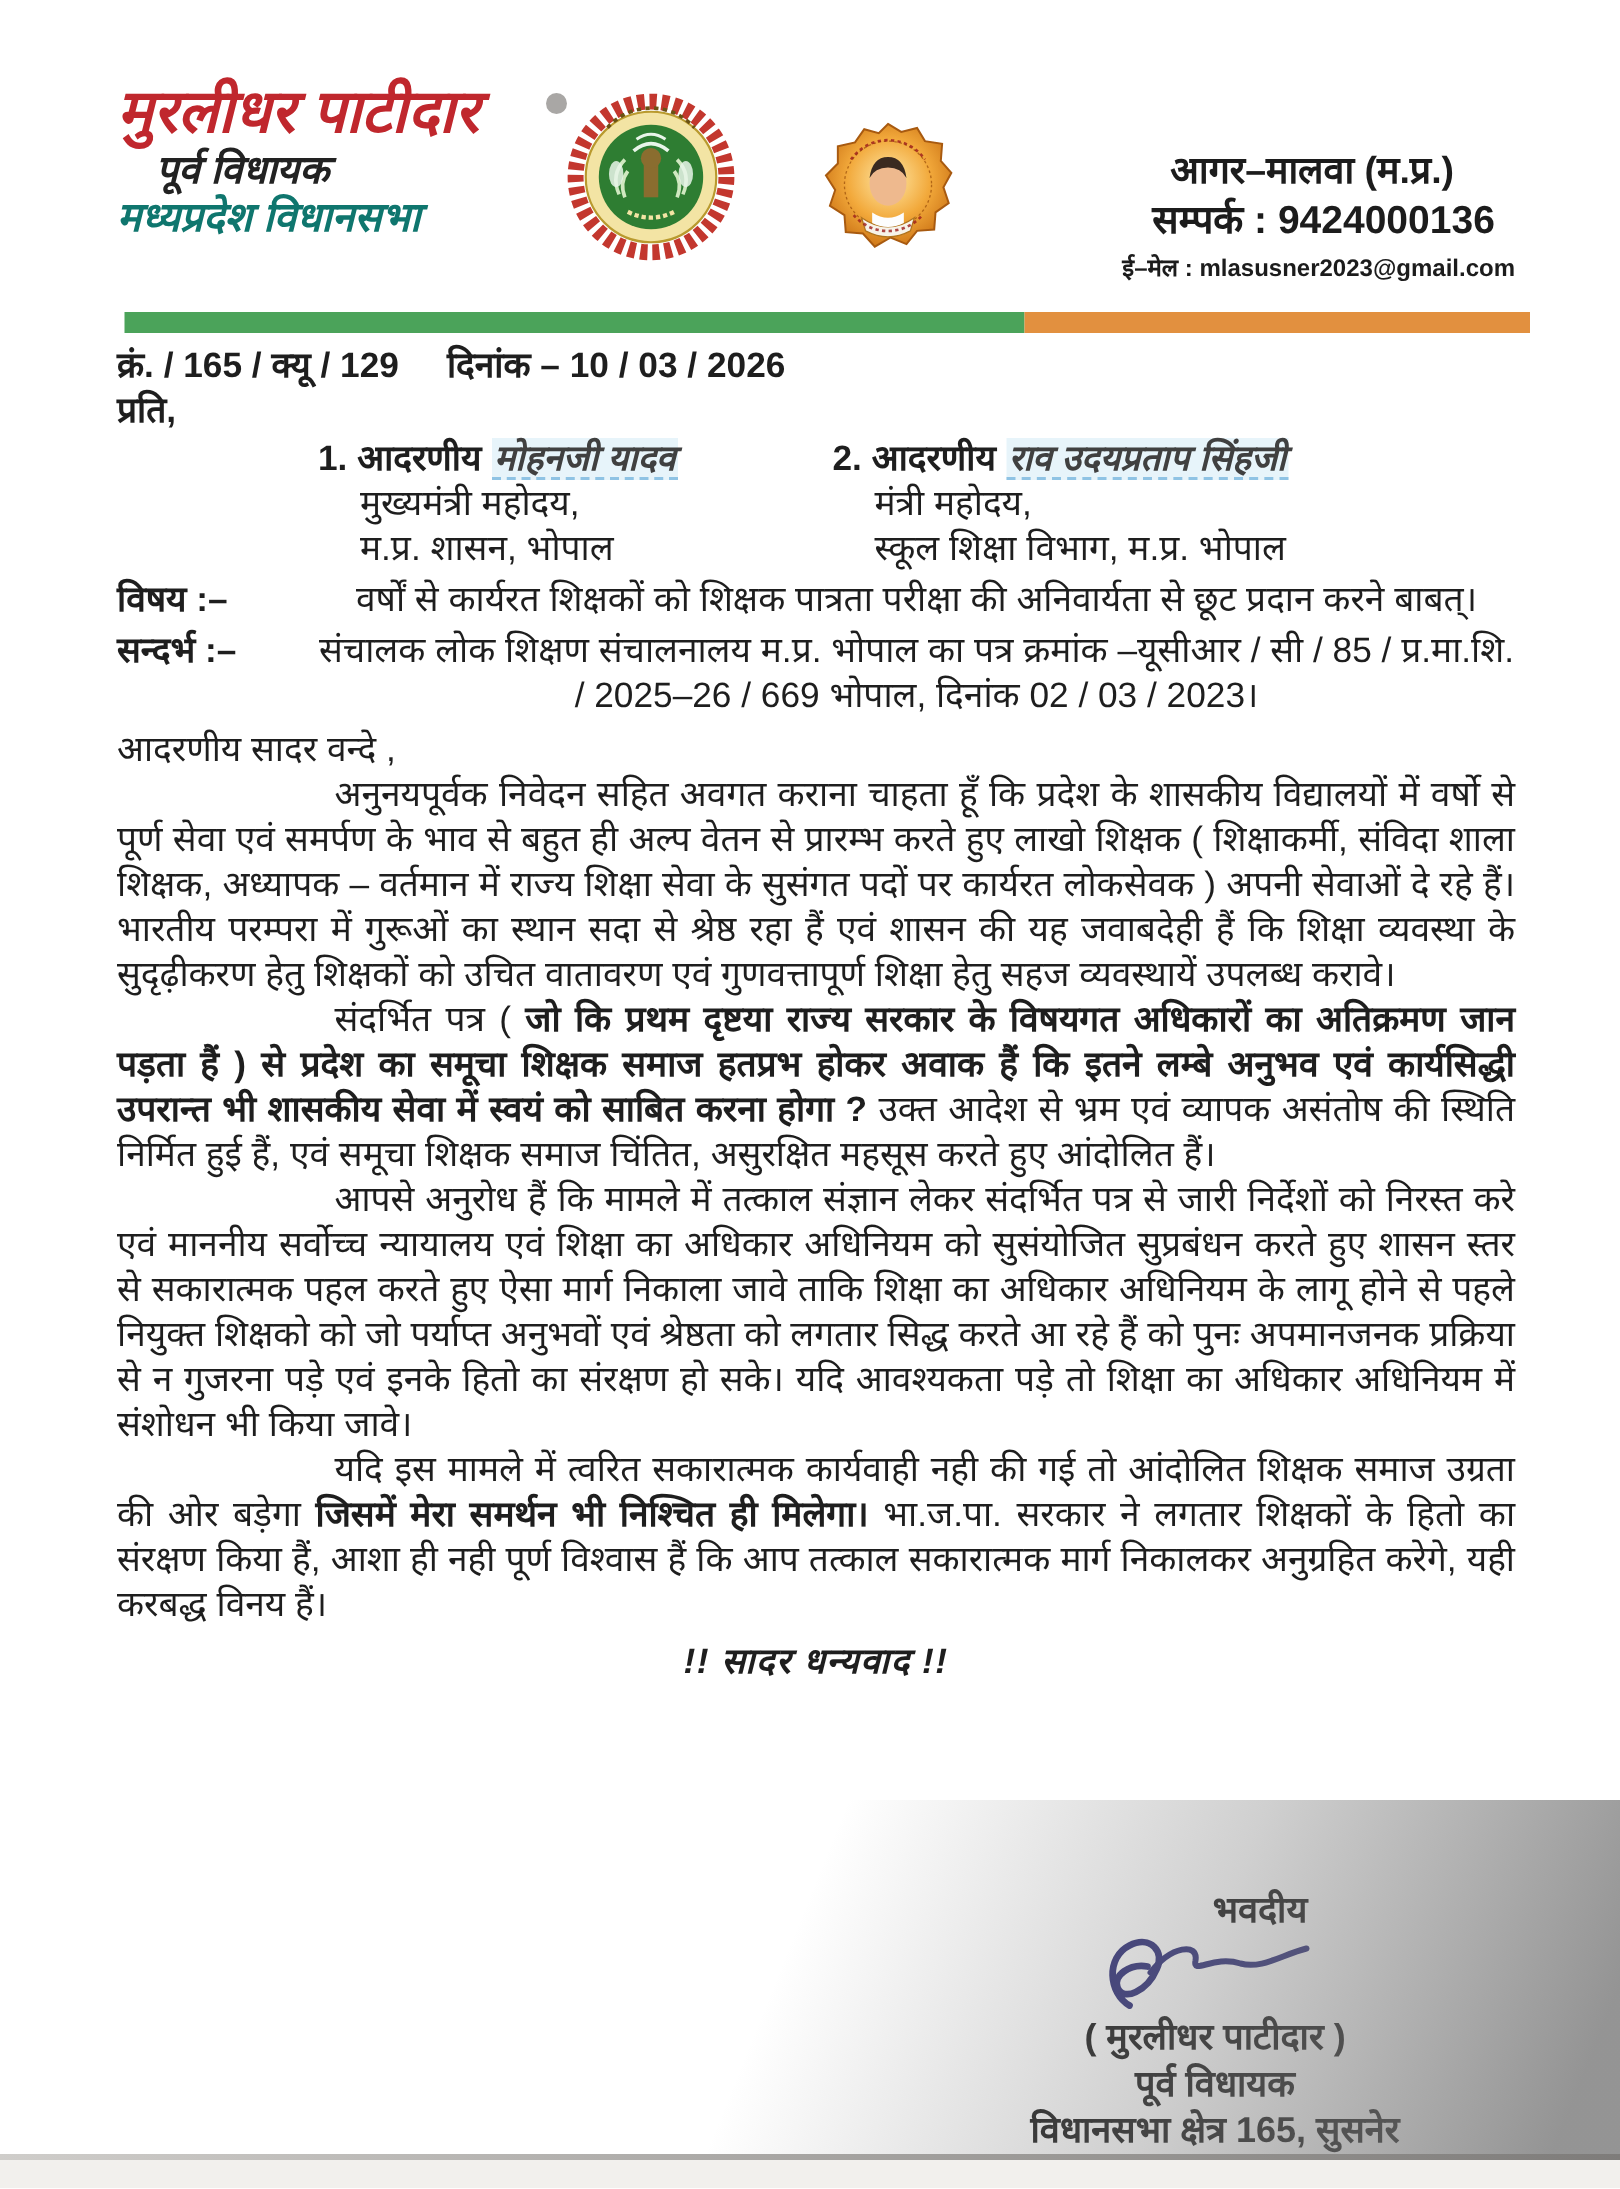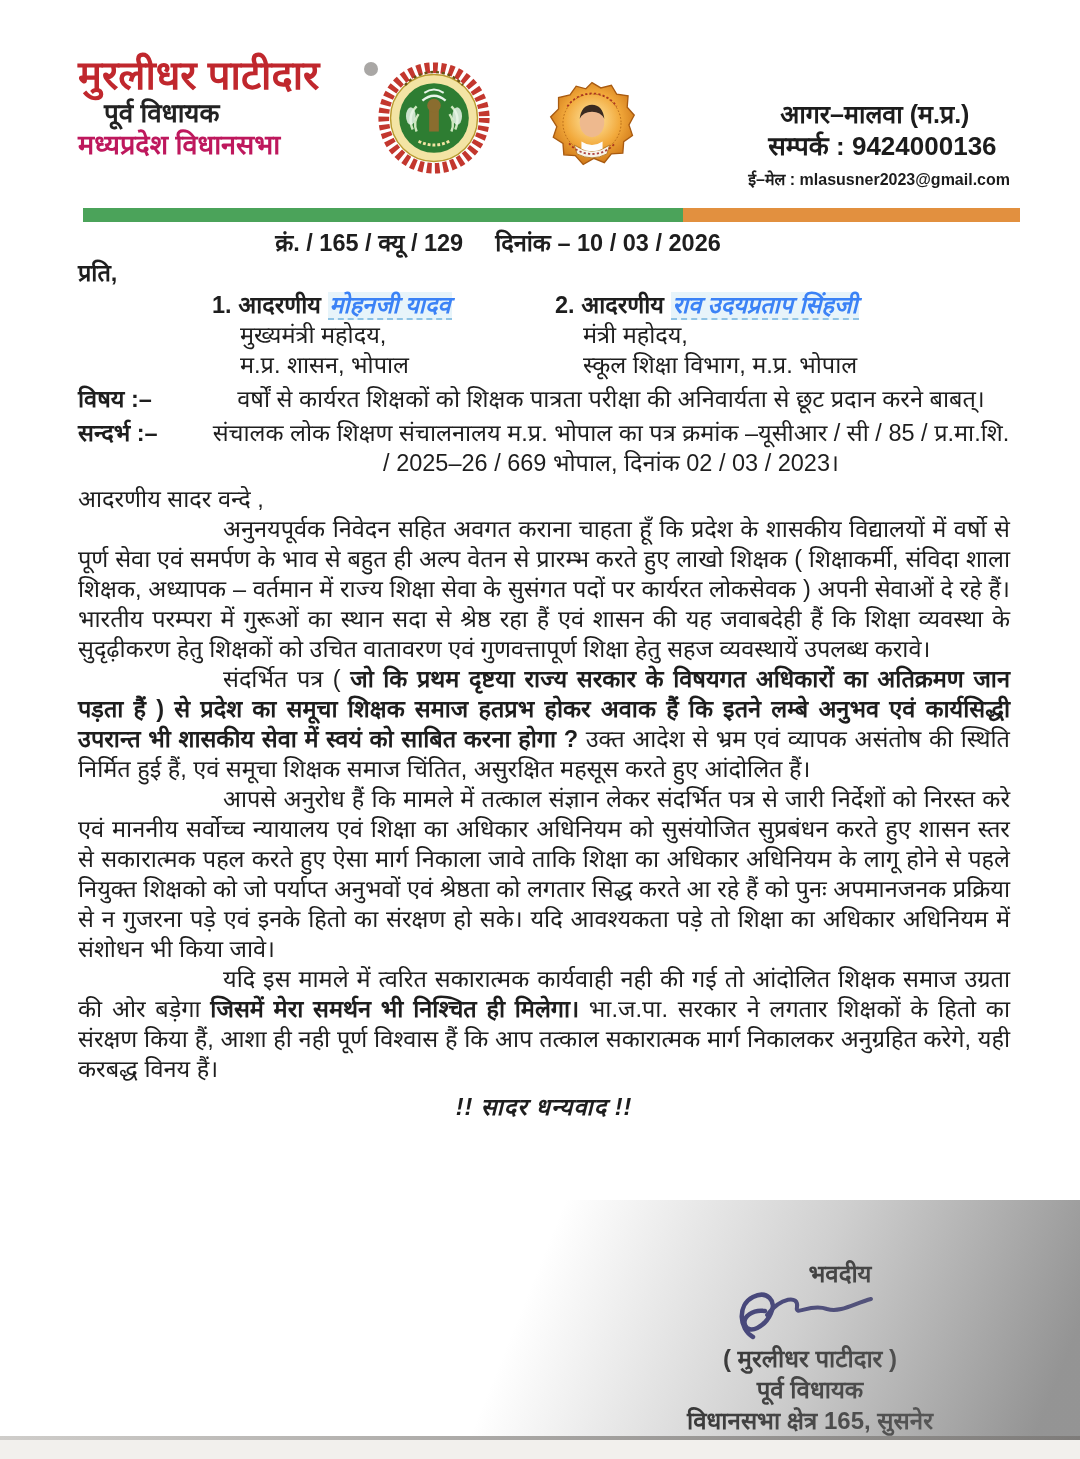--- a/index.html
+++ b/index.html
@@ -6,45 +6,45 @@
   .page{
     position:relative;
     width:1080px;height:1459px;
     background:#ffffff;
     font-family:"Liberation Sans","DejaVu Sans",sans-serif;
     color:#1c1c1c;
     overflow:hidden;
   }
   
   .header{position:absolute;top:40px;left:0;width:1080px;height:168px;}
-  .hdr-left{position:absolute;left:78px;top:12px;}
+  .hdr-left{position:absolute;left:78px;top:12px;font-style:italic;}
   .hdr-name{color:#c0272d;font-size:40px;font-weight:700;line-height:46px;letter-spacing:0;}
   .hdr-sub1{font-size:26px;font-weight:700;line-height:31px;margin-left:26px;color:#222;}
-  .hdr-sub2{font-size:27px;font-weight:700;line-height:33px;color:#be185d;}
+  .hdr-sub2{font-size:27px;font-weight:700;line-height:33px;color:#0f766e;}
   .seal{position:absolute;left:376px;top:20px;width:116px;height:116px;}
   .badge{position:absolute;left:543px;top:40px;width:98px;height:88px;}
   .gray-dot{position:absolute;left:364px;top:22px;width:14px;height:14px;border-radius:50%;background:#a9a7a5;}
   .hdr-right{position:absolute;right:70px;top:58px;text-align:left;}
   .hdr-loc{font-size:25px;font-weight:700;line-height:32px;padding-left:60px;}
   .hdr-contact{font-size:26px;font-weight:700;line-height:33px;padding-left:48px;}
   .hdr-email{font-size:16px;font-weight:700;line-height:33px;margin-left:28px;}
   
   .bar{position:absolute;top:208px;left:83px;width:937px;height:14px;display:flex;}
   .bar-green{width:64%;height:100%;background:#4ba35a;}
   .bar-orange{width:36%;height:100%;background:#e2903f;}
   
   .body-area{position:absolute;top:228px;left:78px;width:932px;font-size:23.5px;line-height:30px;color:#1e1e1e;}
-  .row-flex{display:flex;justify-content:center;padding-right:92px;font-weight:600;gap:32px;}
+  .row-flex{display:flex;justify-content:flex-start;padding-right:92px;font-weight:600;gap:32px;}
   .to-label{font-weight:600;}
   .recipients{display:flex;margin-left:134px;margin-top:2px;}
   .recipient{width:343px;}
   .recipient + .recipient{width:auto;}
   .rcpt-line1{font-weight:600;white-space:nowrap;}
   .rcpt-name{
-    font-style:italic;font-weight:700;color:#3b82f6;
+    font-style:italic;font-weight:700;color:#404040;
     border-bottom:2px dashed #8fc3e4;background:rgba(168,214,238,0.28);
     padding:0 2px;
   }
   .rcpt-sub{margin-left:28px;font-weight:500;}
   .label-row{display:flex;margin-top:4px;}
   .label-cell{min-width:134px;font-weight:600;}
   .label-text{flex:1;text-align:center;font-weight:500;}
   .greeting{margin-top:6px;font-weight:500;}
   .para{margin:0;text-indent:145px;text-align:justify;font-weight:400;}
   .bold-seg{font-weight:700;}

